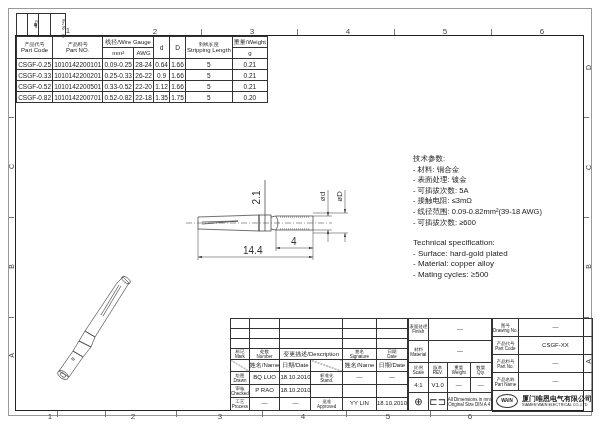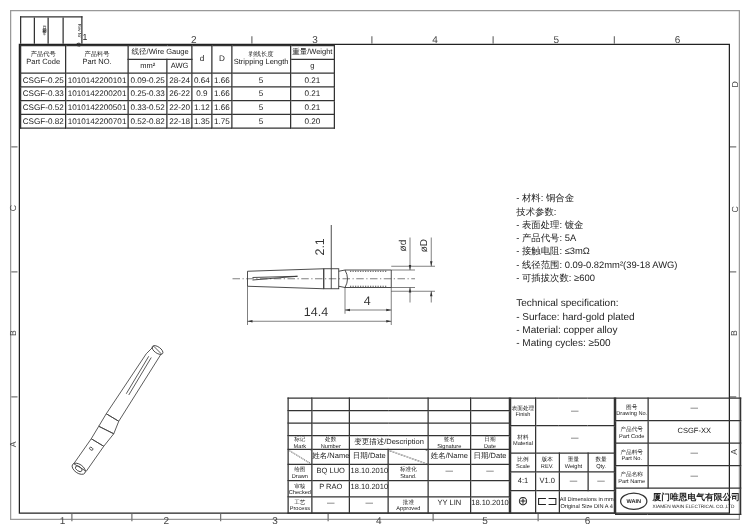--- a/index.html
+++ b/index.html
@@ -191,24 +191,24 @@
     <path d="M30 56 L40 62 L36 72 L24 66 Z"></path>
     <path d="M24 66 L36 72 L28 82 L18 76 Z"></path>
     <path d="M18 76 L28 82 L14 102 L4 96 Z"></path>
     <ellipse cx="8" cy="100" rx="6" ry="3.5" transform="rotate(35 8 100)"></ellipse>
     <ellipse cx="8" cy="100" rx="3" ry="1.8" transform="rotate(35 8 100)"></ellipse>
     <ellipse cx="18" cy="84" rx="1.5" ry="1" transform="rotate(35 18 84)"></ellipse>
   </g>
 </svg>
 
 <div class="abs spec" style="left:413px;top:154px">
+  <div>技术参数:</div>
   <div>- 材料: 铜合金</div>
-  <div>技术参数:</div>
   <div>- 表面处理: 镀金</div>
-  <div>- 产品代号: 5A</div>
+  <div>- 可插拔次数: 5A</div>
   <div>- 接触电阻: ≤3mΩ</div>
   <div>- 线径范围: 0.09-0.82mm²(39-18 AWG)</div>
   <div>- 可插拔次数: ≥600</div>
 </div>
 
 <div class="abs spec" style="left:413px;top:238px;font-size:8px">
   <div>Technical specification:</div>
   <div>- Surface: hard-gold plated</div>
   <div>- Material: copper alloy</div>
   <div>- Mating cycles: ≥500</div>

